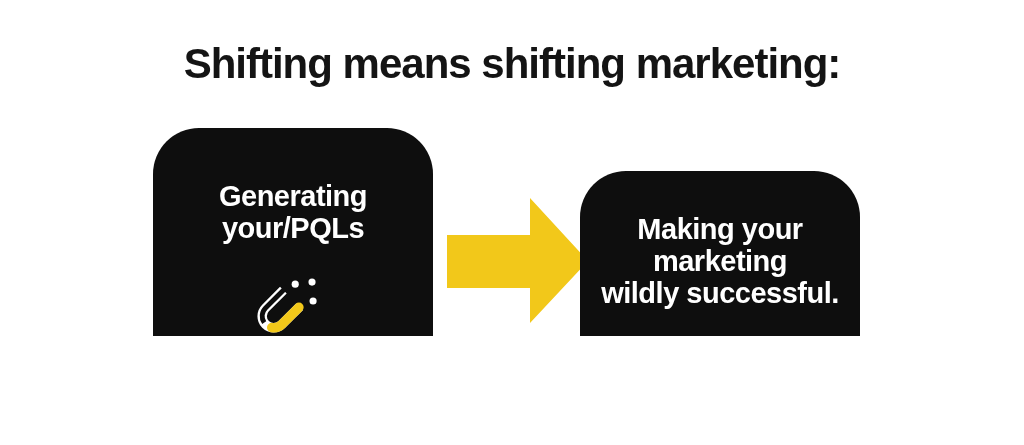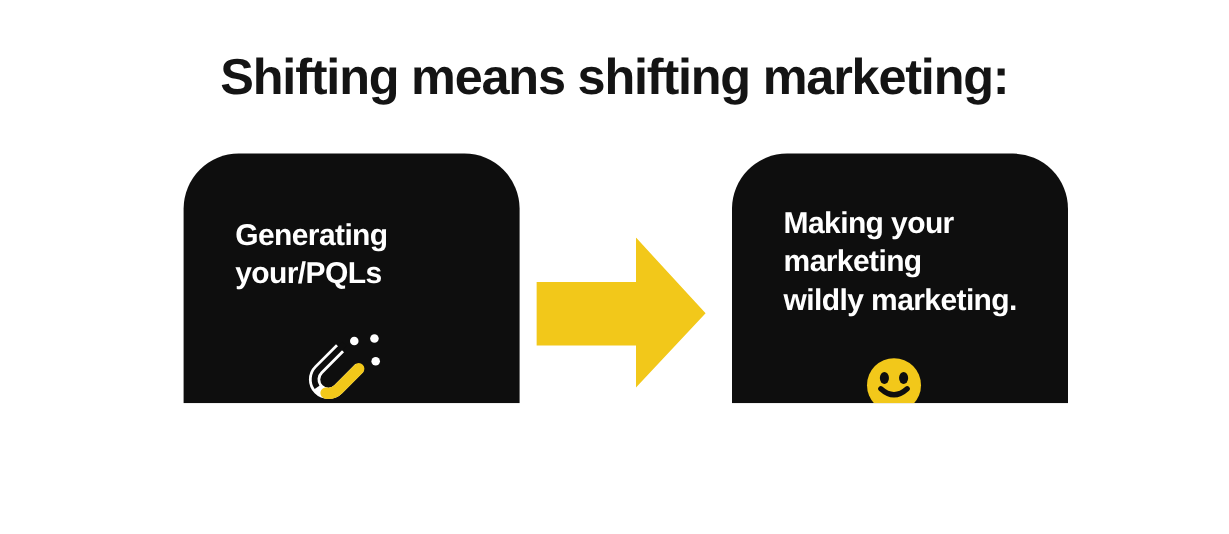--- a/index.html
+++ b/index.html
@@ -28,31 +28,30 @@
     color:var(--title-text);
   }
   .card{
     position:absolute;
     top:128px;
     width:280px;height:259px;
     background:var(--card-background);
     border-radius:46px;
   }
   .card-left{left:153px;}
-  .card-right{left:610px;}
+  .card-right{left:580px;margin-top:43px;}
   .card-text{
     position:absolute;
     left:0;width:100%;
-    text-align:left;
+    text-align:center;
     color:var(--card-text);
-    font-size:25px;
+    font-size:29px;
     font-weight:bold;
     letter-spacing:-0.5px;
     line-height:32px;
-    padding-left:43px;
   }
   .card-left .card-text{top:52px;}
   .card-right .card-text{top:42px;}
   .magnet-icon{position:absolute;left:85px;top:142px;}
   .smiley-icon{position:absolute;left:110px;top:168px;}
   .arrow-icon{position:absolute;left:447px;top:198px;}
   .st-white{stroke:var(--card-text);fill:none;}
   .st-black{stroke:var(--card-background);fill:none;}
   .st-yellow{stroke:var(--accent-yellow);fill:none;}
   .f-white{fill:var(--card-text);}
@@ -87,21 +86,21 @@
   </div>
 
   <svg class="arrow-icon" width="142" height="126" viewBox="0 0 142 126" aria-hidden="true">
     <polygon class="f-yellow" points="0,37 83,37 83,0 141,63 83,125 83,90 0,90"></polygon>
   </svg>
 
   <div class="card card-right">
     <div class="card-text">
       <div>Making your</div>
       <div>marketing</div>
-      <div>wildly marketing.</div>
+      <div>wildly successful.</div>
     </div>
     <svg class="smiley-icon" width="50" height="50" viewBox="0 0 50 50" aria-hidden="true">
       <circle class="f-yellow" cx="25" cy="25" r="22.5"></circle>
       <ellipse class="f-black" cx="17" cy="19" rx="3.8" ry="5"></ellipse>
       <ellipse class="f-black" cx="33" cy="19" rx="3.8" ry="5"></ellipse>
       <path class="st-black" stroke-width="4.4" stroke-linecap="round" d="M14 28 Q25 38 36 28"></path>
     </svg>
   </div>
 
 </div>

